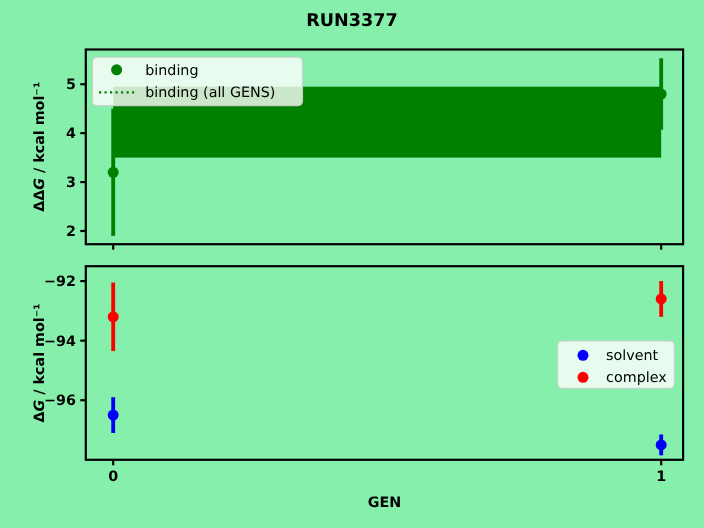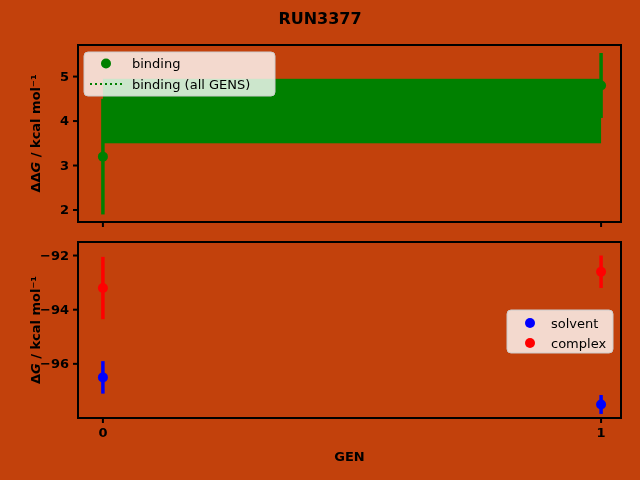--- a/index.html
+++ b/index.html
@@ -1,20 +1,20 @@
 <!DOCTYPE html>
 <html><head>
 <meta charset="utf-8">
 <style>
   html, body { margin: 0; padding: 0; background: #ffffff; }
   .fig {
     position: relative;
     width: 640px;
     height: 480px;
-    background: #c2410c;
+    background: #86efac;
     font-family: "DejaVu Sans", sans-serif;
     overflow: hidden;
   }
   svg { display: block; }
   .t-title  { font-family: "DejaVu Sans", sans-serif; font-size: 16px; font-weight: bold; fill: #000000; }
   .t-tick   { font-family: "DejaVu Sans", sans-serif; font-size: 13px; font-weight: bold; fill: #000000; }
   .t-axis   { font-family: "DejaVu Sans", sans-serif; font-size: 13px; font-weight: bold; fill: #000000; }
   .t-legend { font-family: "DejaVu Sans", sans-serif; font-size: 13px; font-weight: normal; fill: #000000; }
 </style>
 </head>

